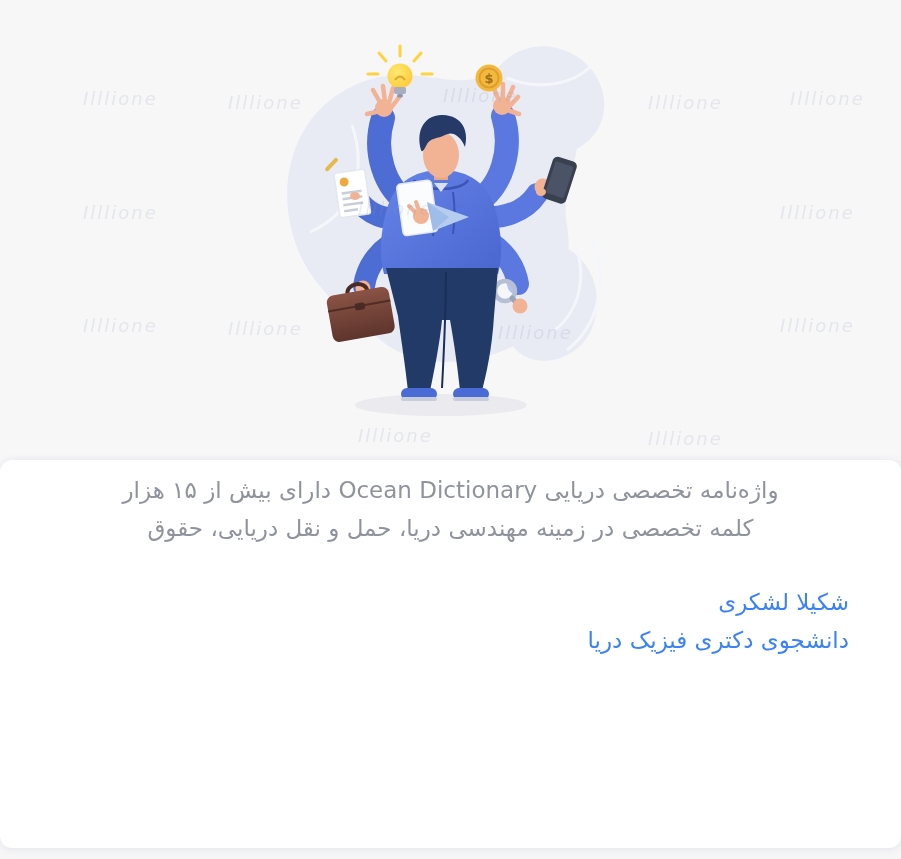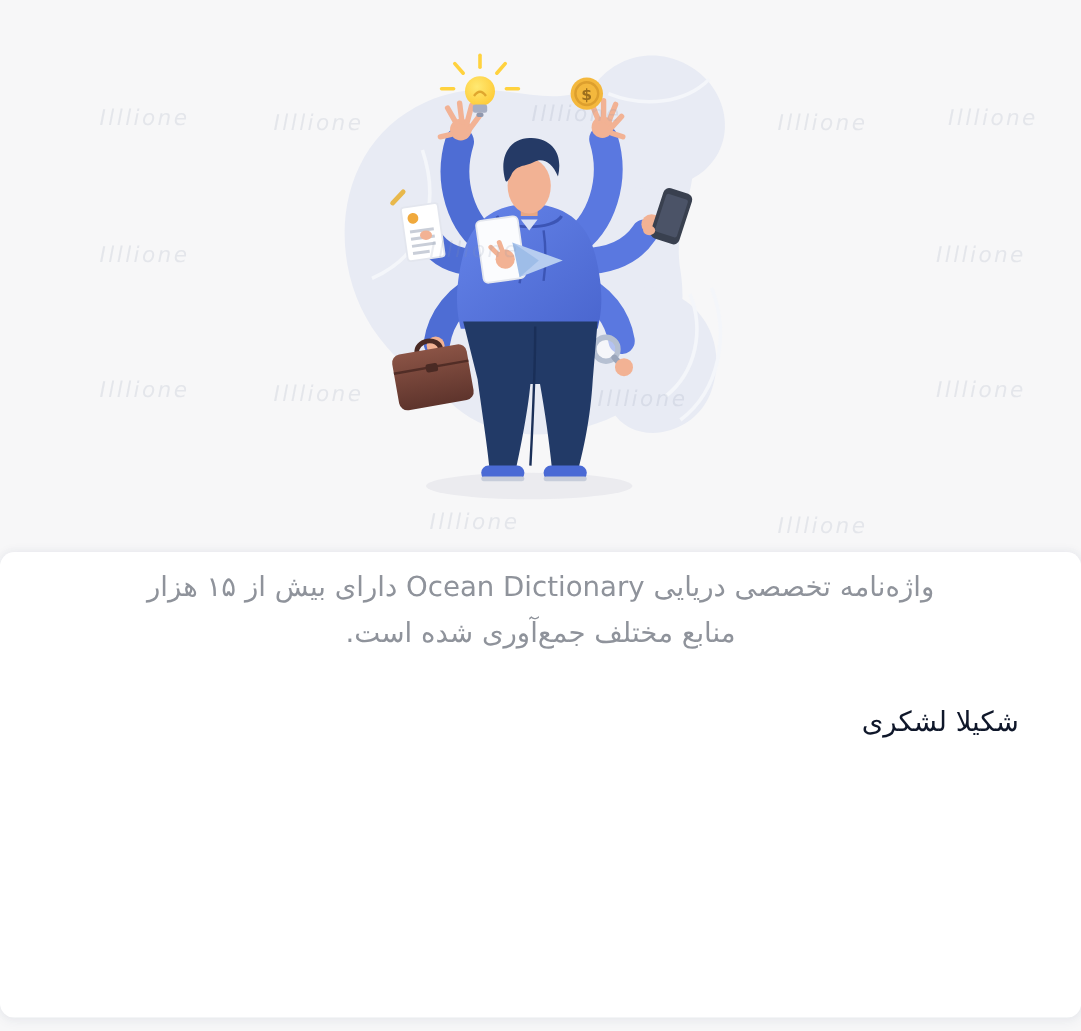--- a/index.html
+++ b/index.html
@@ -42,21 +42,21 @@
     box-sizing:border-box;padding-top:11px;z-index:2;
   }
   .para{direction:rtl;}
   .tline{
     height:38px;line-height:38px;text-align:center;
     font-size:23px;color:#8f939b;white-space:nowrap;
   }
   .spacer{height:36px;}
   .author{direction:rtl;text-align:right;padding-right:52px;}
   .author div{
-    height:38px;line-height:38px;font-size:23px;color:#0f172a;white-space:nowrap;
+    height:38px;line-height:38px;font-size:23px;color:#3b82f6;white-space:nowrap;
   }
 </style>
 </head>
 <body>
 
 <div class="stage">
 
   <div class="illo">
     <svg viewBox="0 0 460 420" width="460" height="420" xmlns="http://www.w3.org/2000/svg">
       <defs>
@@ -213,21 +213,22 @@
     <span class="wm">Illlione</span>
     <span class="wm">Illlione</span>
     <span class="wm">Illlione</span>
     <span class="wm">Illlione</span>
     <span class="wm">Illlione</span>
   </div>
 
   <div class="card">
     <div class="para">
       <div class="tline">واژه‌نامه تخصصی دریایی Ocean Dictionary دارای بیش از ۱۵ هزار</div>
-      <div class="tline">منابع مختلف جمع‌آوری شده است.</div>
+      <div class="tline">کلمه تخصصی در زمینه مهندسی دریا، حمل و نقل دریایی، حقوق</div>
     </div>
     <div class="spacer"></div>
     <div class="author">
       <div>شکیلا لشکری</div>
+      <div>دانشجوی دکتری فیزیک دریا</div>
     </div>
   </div>
 
 </div>
 
 </body></html>

